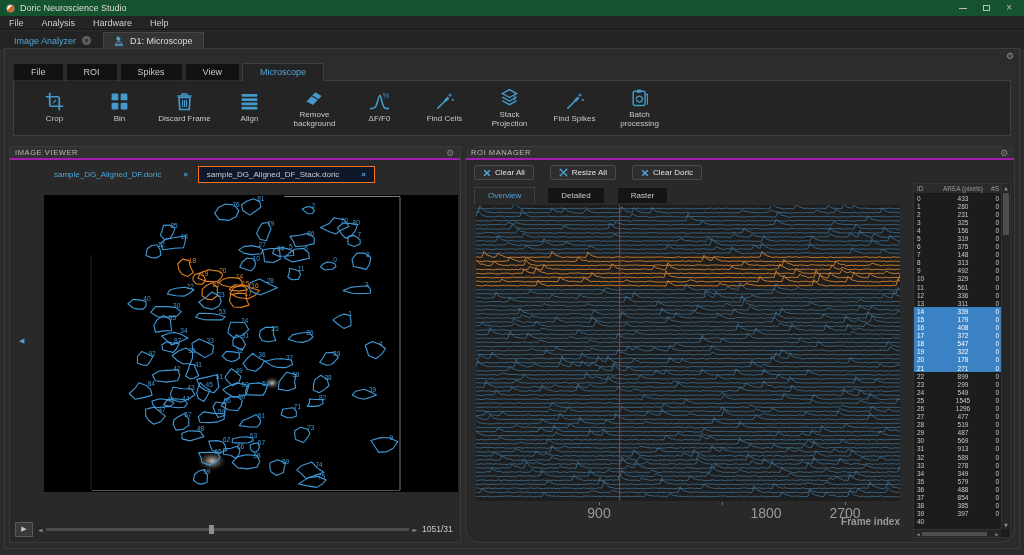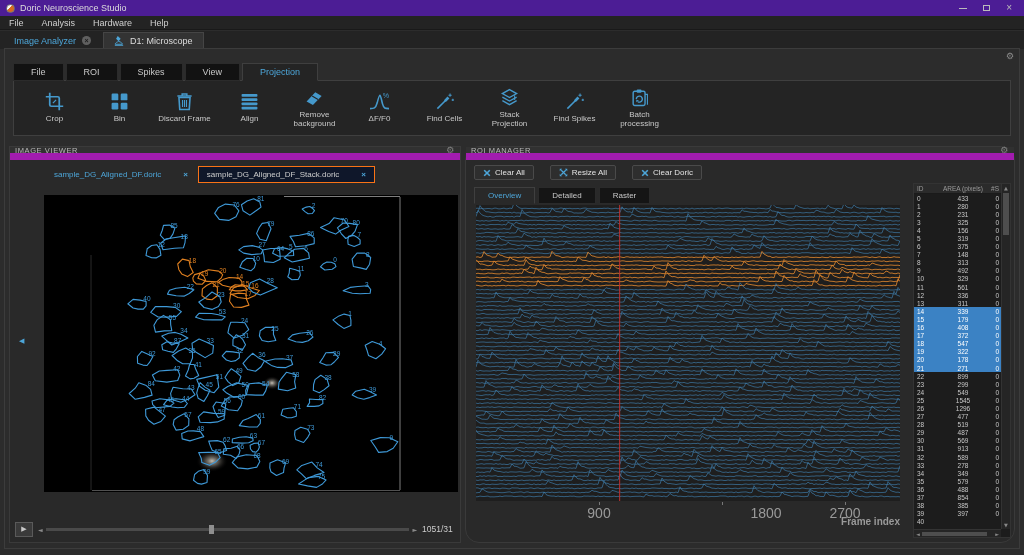--- a/index.html
+++ b/index.html
@@ -1,20 +1,20 @@
 <!DOCTYPE html>
 <html><head>
 <meta charset="utf-8">
 <style>
   * { box-sizing: border-box; margin: 0; padding: 0; }
   html,body { width:1024px; height:555px; overflow:hidden; }
   body { background:#2c2c2c; font-family:"Liberation Sans", sans-serif; color:#c8c8c8; position:relative; }
 
   
-  .titlebar { position:absolute; left:0; top:0; width:1024px; height:16px; background:#4c1d95;
+  .titlebar { position:absolute; left:0; top:0; width:1024px; height:16px; background:#14532d;
               display:flex; align-items:center; padding:0 6px; gap:5px; }
   .app-logo { width:9px; height:9px; border-radius:50%; background:linear-gradient(135deg,#f5f5f5 38%, #d86a1f 38%); border:1px solid #777; }
   .app-title { font-size:9px; color:#dcdcdc; }
   .win-controls { margin-left:auto; display:flex; align-items:center; gap:16px; padding-right:6px; }
   .wc-min { width:8px; height:1px; background:#bbb; }
   .wc-max { width:7px; height:6px; border:1px solid #bbb; }
   .wc-close { color:#bbb; font-size:10px; line-height:8px; }
 
   
   .menubar { position:absolute; left:0; top:16px; width:1024px; height:14px; background:#232323;
@@ -44,21 +44,21 @@
   .ribbon-body { background:#242424; border:1px solid #3f3f3f; height:56px; display:flex; align-items:center; padding:2px 8px; }
   .tool { width:55px; margin:0 5px; display:flex; flex-direction:column; align-items:center; gap:3px; }
   .tool svg { color:#4599cc; display:block; }
   .tool-label { font-size:8px; color:#c8c8c8; text-align:center; line-height:1.15; }
 
   
   .panel { position:absolute; top:97px; height:397px; border:1px solid #3a3a3a; background:#292929; }
   .panel-viewer { left:4px; width:452px; }
   .panel-roi { left:460px; width:550px;border-radius:14px; }
   .panel-header { height:13px; background:#313131; display:flex; align-items:center; padding:0 5px;
-                  font-size:7.5px; letter-spacing:0.6px; color:#b8b8b8; border-bottom:7px solid #a21caf; }
+                  font-size:7.5px; letter-spacing:0.6px; color:#b8b8b8; border-bottom:2px solid #a21caf; }
   .panel-gear { margin-left:auto; font-size:9px; color:#808080; font-family:"DejaVu Sans",sans-serif; }
 
   
   .viewer-tabs { position:absolute; left:36px; top:19px; display:flex; align-items:flex-end; gap:2px; }
   .vtab { height:17px; display:flex; align-items:center; gap:22px; padding:0 8px; font-size:8px; }
   .vtab.active { color:#4da6d9; }
   .vtab.plain { background:#0f172a; border:1px solid #f97316; color:#ccc; }
   .vtab .x { color:#4da6d9; font-size:8px; font-weight:bold; }
   .image-area { position:absolute; left:34px; top:48px; width:414px; height:297px; background:#000; }
   .collapse-arrow { position:absolute; left:9px; top:190px; color:#4da6d9; font-size:7px; font-family:"DejaVu Sans",sans-serif;}
@@ -69,21 +69,21 @@
   .scrub-arrow { color:#8a8a8a; font-size:6px; font-family:"DejaVu Sans",sans-serif;}
   .scrub-track { flex:1; height:3px; background:#4a4a4a; position:relative; }
   .scrub-thumb { position:absolute; width:5px; height:9px; top:-3px; background:#8f8f8f; }
   .frame-label { font-size:8.5px; color:#ccc; width:33px; overflow:hidden; white-space:nowrap; }
 
   
   .roi-buttons { position:absolute; left:8px; top:18px; display:flex; gap:16px; }
   .roi-btn { display:flex; align-items:center; gap:4px; padding:2px 8px; background:#2e2e2e;
              border:1px solid #4a4a4a; border-radius:2px; font-size:8px; color:#e2e2e2; }
   .roi-btn svg { color:#4da6d9; }
-  .roi-tabs { position:absolute; left:8px; top:40px; display:flex; gap:3px; }
+  .roi-tabs { position:absolute; left:8px; top:40px; display:flex; gap:12px; }
   .roi-tab { font-size:8px; padding:3px 13px; background:#151515; border:1px solid #2a2a2a; color:#c8c8c8; }
   .roi-tab.active { background:#292929; color:#4da6d9; border-color:#3f3f3f; border-bottom-color:#292929; }
   .plot-area { position:absolute; left:10px; top:58px; width:424px; height:296px; background:#1e1e1e; }
   .plot-axis { position:absolute; left:10px; top:355px; width:424px; height:26px; }
   .axis-tick { position:absolute; top:3px; transform:translateX(-50%); font-size:14px; color:#9a9a9a; }
   .axis-tickmark { position:absolute; top:0; width:1px; height:3px; background:#777; }
   .axis-label { position:absolute; left:0; right:0; top:14px; text-align:right; font-size:10px; color:#9a9a9a;font-weight:bold; }
 
   
   .roi-table { position:absolute; right:3px; top:36px; bottom:4px; width:98px; background:#1c1c1c; border:1px solid #333; }
@@ -143,21 +143,21 @@
 
 <div class="mainframe">
   <div class="frame-gear">⚙</div>
 
   <div class="ribbon">
     <div class="ribbon-tabs" id="ribbon-tabs">
         <div class="rtab">File</div>
         <div class="rtab">ROI</div>
         <div class="rtab">Spikes</div>
         <div class="rtab">View</div>
-        <div class="rtab active">Projection</div>
+        <div class="rtab active">Microscope</div>
       </div>
     <div class="ribbon-body" id="ribbon-tools">
         <div class="tool">
           <span style="color: rgb(69, 153, 204);">
             <svg width="19" height="19" viewBox="0 0 24 24" fill="none" stroke="currentColor" stroke-width="2.2">
               <path d="M6 1 V16 a2 2 0 0 0 2 2 H23"></path>
               <path d="M1 6 H16 a2 2 0 0 1 2 2 V23"></path>
               <path d="M10 14 L14 10" stroke-width="1.6"></path>
             </svg>
           </span>

